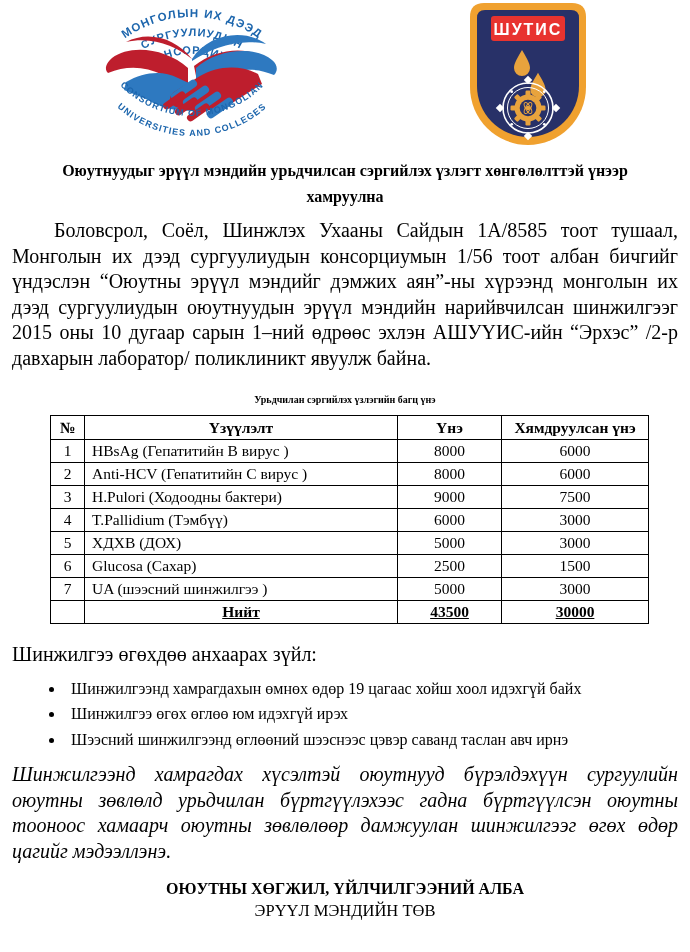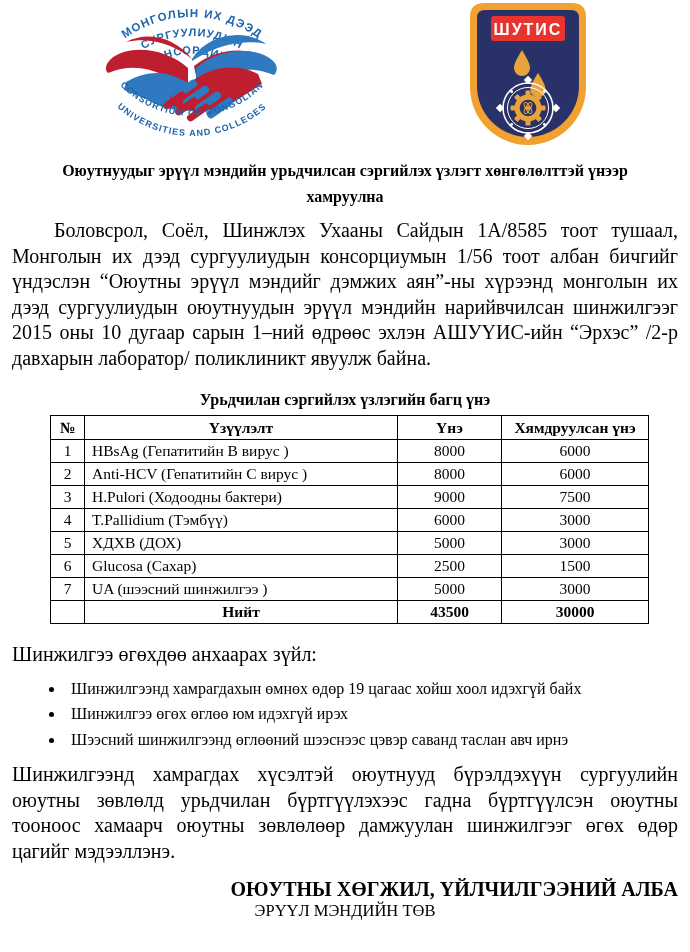--- a/index.html
+++ b/index.html
@@ -13,36 +13,36 @@
   .logo-left{position:absolute;left:66px;top:2px;}
   .logo-right{position:absolute;left:466px;top:1px;}
   .content{padding:0 12px;}
   .title{
     margin:10px 18px 0;text-align:center;font-weight:bold;
     font-size:16px;line-height:26px;
   }
   p{margin:0;font-size:20px;line-height:25.5px;}
   .p1{margin-top:8px;text-align:justify;text-indent:42px;}
   .p2{margin-top:12px;text-align:left;}
-  .table-title{margin-top:18px;text-align:center;font-weight:bold;font-size:16px;line-height:22px;}
+  .table-title{margin-top:18px;text-align:center;font-weight:bold;font-size:10px;line-height:22px;}
   table{
     margin:4px 0 0 38px;border-collapse:collapse;width:598px;
     font-size:15.5px;table-layout:fixed;
   }
   th,td{border:1.2px solid #000;overflow:hidden;white-space:nowrap;}
   th{vertical-align:top;text-align:center;padding:1px 2px;line-height:21px;font-size:15.5px;white-space:normal;}
   td{height:22px;line-height:20px;padding:0 3px;}
   td.c{text-align:center;}
   td.name{padding-left:7px;text-align:left;}
-  tr.total-row td{font-weight:bold;}
+  tr.total-row td{font-weight:bold;text-decoration:underline;}
   .notes-heading{margin-top:18px;}
   ul.notes{margin:8px 0 0 34px;padding:0 0 0 19px;}
   ul.notes li{font-size:16px;line-height:25.5px;padding-left:6px;}
-  .closing{margin-top:10px;text-align:justify;}
-  .footer1{margin-top:14px;text-align:right;font-weight:bold;font-size:20px;line-height:22px;}
+  .closing{margin-top:10px;text-align:justify;font-style:italic;}
+  .footer1{margin-top:14px;text-align:center;font-weight:bold;font-size:16px;line-height:22px;}
   .footer2{margin-top:0;text-align:center;font-weight:normal;font-size:16.5px;line-height:22px;}
   .arc-text{font-family:"Liberation Sans",sans-serif;font-weight:bold;}
 </style>
 </head>
 <body>
 
 <div class="page">
 
   <div class="header">
 

